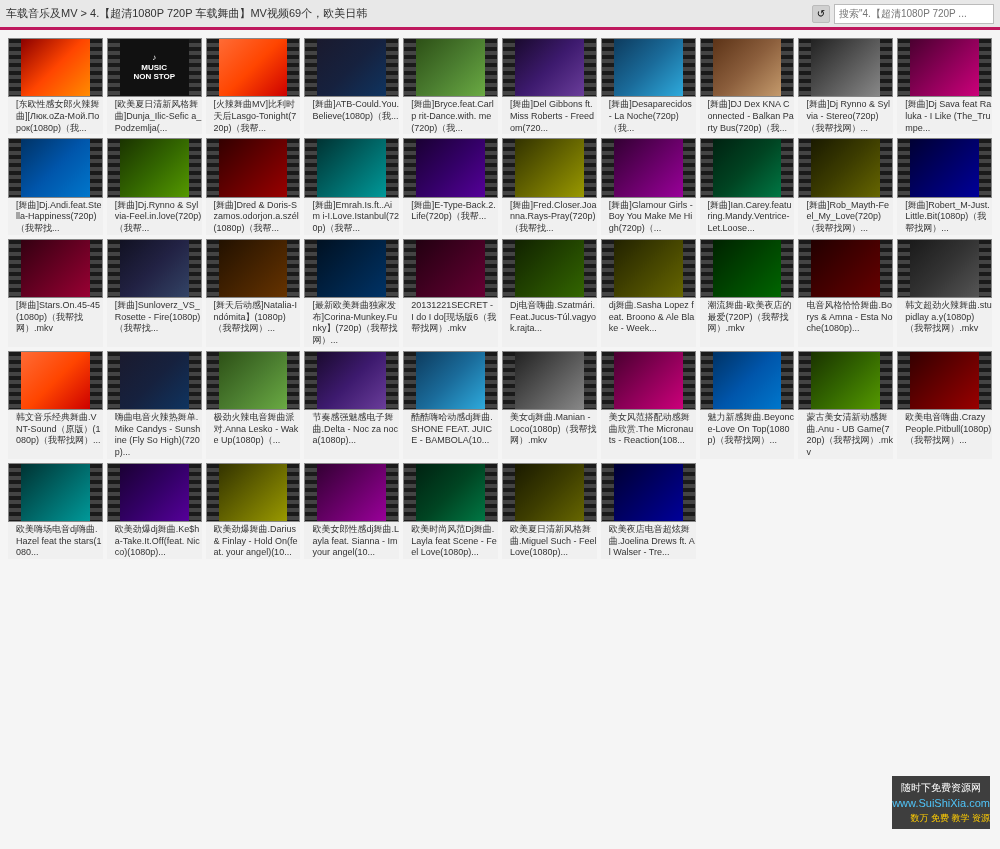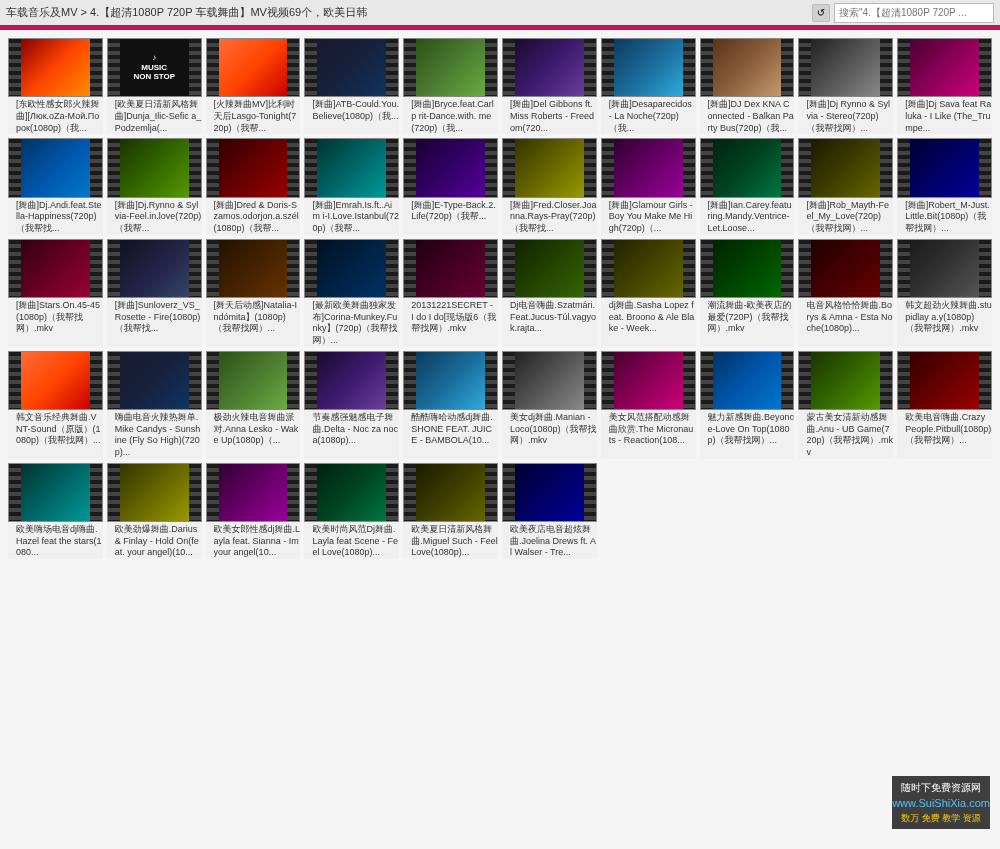--- a/index.html
+++ b/index.html
@@ -9,21 +9,21 @@
       background: #f0f0f0;
       font-family: 'Microsoft YaHei', Arial, sans-serif;
       font-size: 11px;
       overflow: hidden;
     }
 
     
     .title-bar {
       height: 30px;
       background: #e8e8e8;
-      border-bottom: 5px solid #be185d;
+      border-bottom: 3px solid #be185d;
       display: flex;
       align-items: center;
       padding: 0 6px;
       gap: 4px;
     }
     .title-bar-path {
       flex: 1;
       font-size: 11px;
       color: #333;
       white-space: nowrap;
@@ -189,20 +189,21 @@
       line-height: 1.5;
       text-align: center;
     }
     .watermark .site {
       color: #4fc3f7;
       font-size: 11px;
     }
     .watermark .desc {
       color: #ffcc00;
       font-size: 9px;
+      text-align: right;
     }
   </style>
 </head>
 <body>
 
 <div class="title-bar">
   <span class="title-bar-path">车载音乐及MV &gt; 4.【超清1080P 720P 车载舞曲】MV视频69个，欧美日韩</span>
   <div class="title-bar-controls">
     <div class="refresh-btn">↺</div>
     <input class="search-box" type="text" placeholder="搜索&quot;4.【超清1080P 720P ..." style="">
@@ -455,20 +456,26 @@
           <div class="video-label">欧美电音嗨曲.Crazy People.Pitbull(1080p)（我帮找网）...</div>
         </div>
         <div class="video-item">
           <div class="video-thumb">
             <div class="thumb-inner t14"></div>
           </div>
           <div class="video-label">欧美嗨场电音dj嗨曲.Hazel feat the stars(1080...</div>
         </div>
         <div class="video-item">
           <div class="video-thumb">
+            <div class="thumb-inner t15"></div>
+          </div>
+          <div class="video-label">欧美劲爆dj舞曲.Ke$ha-Take.It.Off(feat. Nicco)(1080p)...</div>
+        </div>
+        <div class="video-item">
+          <div class="video-thumb">
             <div class="thumb-inner t16"></div>
           </div>
           <div class="video-label">欧美劲爆舞曲.Darius &amp; Finlay - Hold On(feat. your angel)(10...</div>
         </div>
         <div class="video-item">
           <div class="video-thumb">
             <div class="thumb-inner t17"></div>
           </div>
           <div class="video-label">欧美女郎性感dj舞曲.Layla feat. Sianna - Im your angel(10...</div>
         </div>

